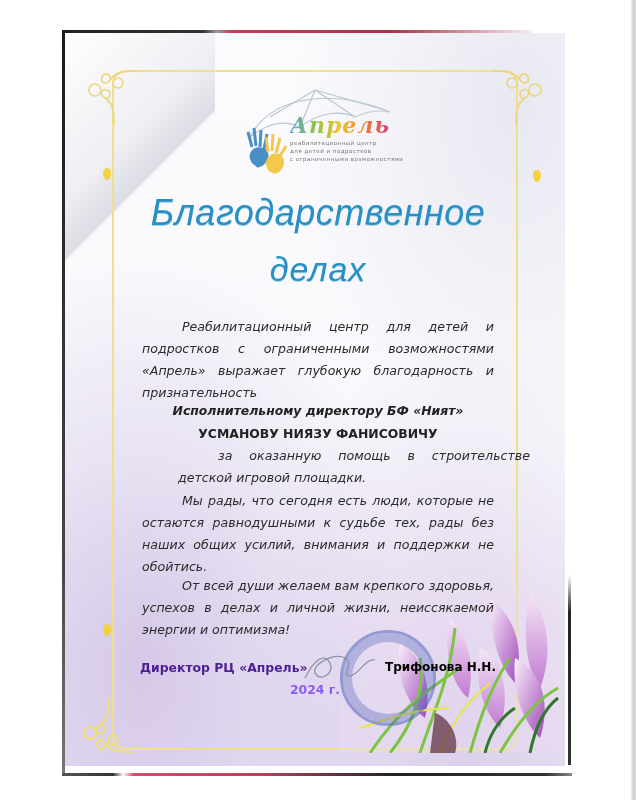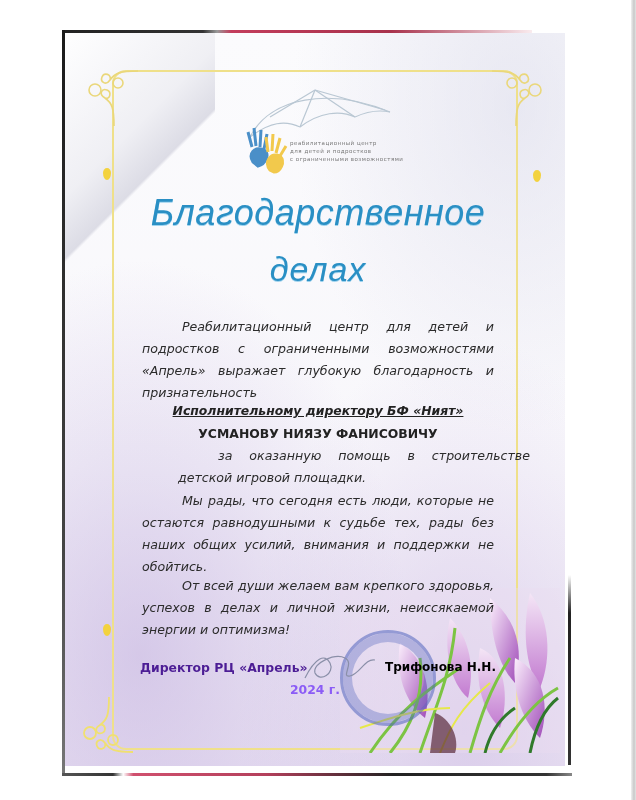--- a/index.html
+++ b/index.html
@@ -106,21 +106,21 @@
       position: absolute; left: 142px; width: 352px;
       font-family: "DejaVu Sans", sans-serif; font-style: italic;
       font-size: 12.6px; line-height: 22px; color: #2b2b2b;
       text-align: justify;
     }
     .indent { text-indent: 40px; }
     .p1 { top: 316px; text-align-last: left; }
     .recipient-1 {
       position: absolute; left: 142px; width: 352px; top: 403px; text-align: center;
       font-family: "DejaVu Sans", sans-serif; font-style: italic; font-weight: bold;
-      font-size: 12.4px; color: #222; text-decoration: underline;
+      font-size: 12.4px; color: #222;
     }
     .recipient-2 {
       position: absolute; left: 142px; width: 352px; top: 426px; text-align: center;
       font-family: "DejaVu Sans", sans-serif; font-weight: bold;
       font-size: 12.4px; color: #222;
     }
     .p2 { top: 445px; margin-left: 36px; }
     .p3 { top: 490px; }
     .p4 { top: 575px; }
 
@@ -242,20 +242,21 @@
       <path d="M75 8 L60 45"></path>
       <path d="M75 8 L115 35"></path>
       <path d="M75 8 L30 35"></path>
       <path d="M75 8 L145 28"></path>
     </g>
     <g>
       <path d="M12 65 L8 50 M16 64 L14 46 M20 65 L21 48 M24 67 L27 52 M13 80 C8 72 14 64 24 68 C30 72 26 82 18 84Z" stroke="#4a8fc8" stroke-width="3" fill="#4a8fc8"></path>
       <path d="M28 70 L26 55 M32 69 L33 52 M36 71 L40 56 M40 74 L46 64 M30 88 C24 80 30 70 40 74 C46 80 40 90 34 90Z" stroke="#f2c94c" stroke-width="3" fill="#f2c94c"></path>
     </g>
   </svg>
+  <div class="logo-name">Апрель</div>
   <div class="logo-sub" style="top:58px;">реабилитационный центр</div>
   <div class="logo-sub" style="top:66px;">для детей и подростков</div>
   <div class="logo-sub" style="top:74px;">с ограниченными возможностями</div>
 </div>
 
 <div class="title title-1">Благодарственное</div>
 <div class="title title-2">делах</div>
 
 <p class="text indent p1">Реабилитационный центр для детей и подростков с ограниченными возможностями «Апрель» выражает глубокую благодарность и признательность</p>
 <div class="recipient-1">Исполнительному директору БФ «Ният»</div>

